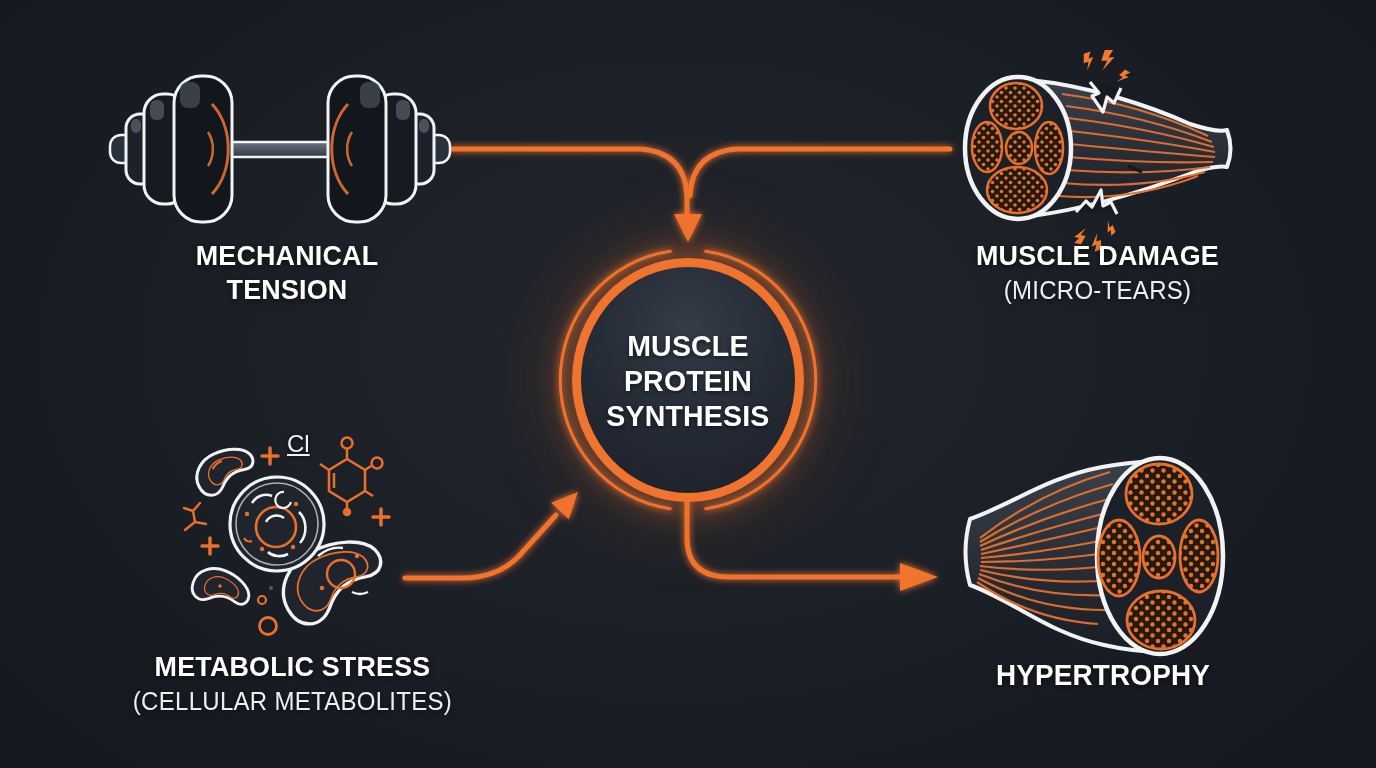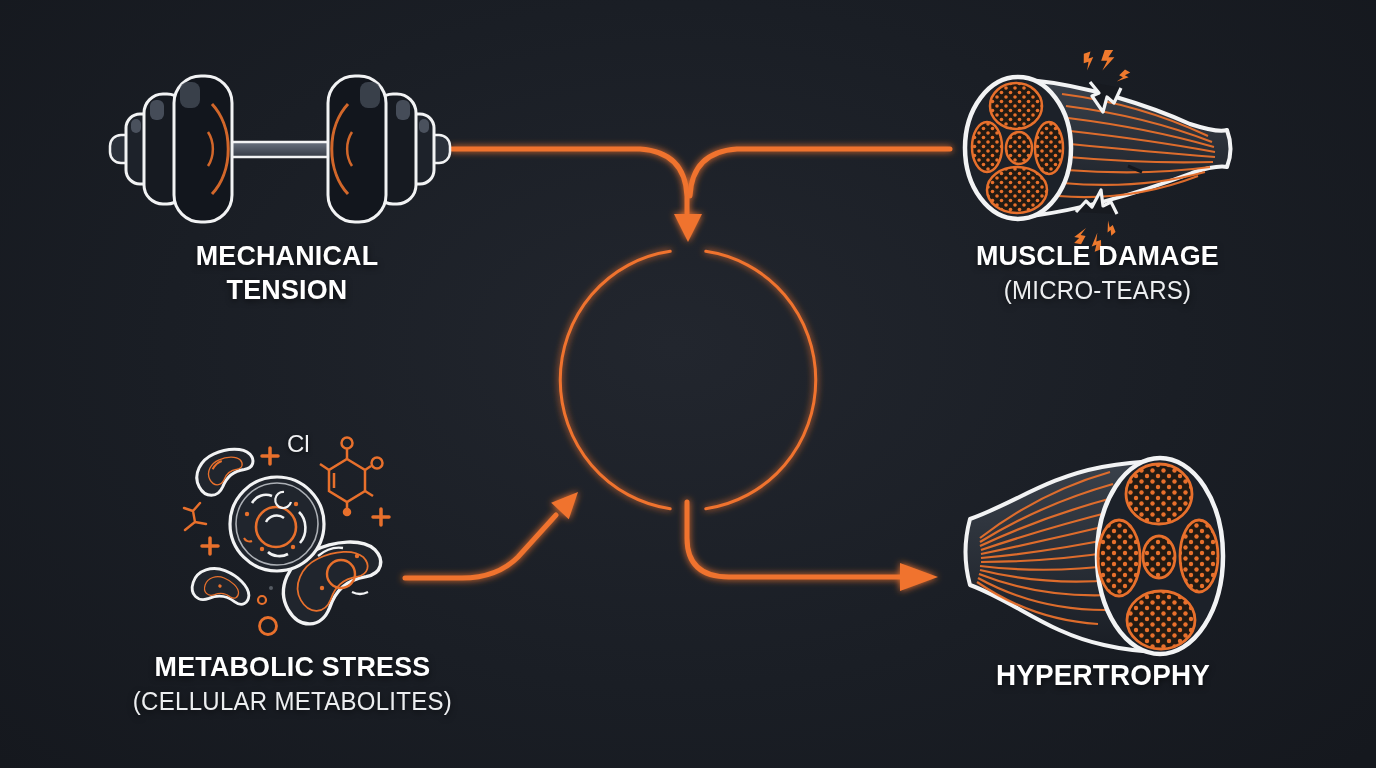--- a/index.html
+++ b/index.html
@@ -229,35 +229,42 @@
     <g stroke="#e8702c" stroke-width="2.4" fill="none" stroke-linecap="round">
       <path d="M185,530 L195,522 L193,511 M195,522 L206,524 M193,511 L184,508 M193,511 L200,503"></path>
     </g>
 
     <circle cx="262" cy="600" r="4" fill="none" stroke="#e8702c" stroke-width="2.2"></circle>
     <circle cx="268" cy="626" r="8.5" fill="none" stroke="#e8702c" stroke-width="2.8"></circle>
     <circle cx="271" cy="588" r="2" fill="#555b63"></circle>
   </g>
 </svg>
 
+<div class="mps-circle">
+  <div class="mps-text">
+    <div>MUSCLE</div>
+    <div>PROTEIN</div>
+    <div>SYNTHESIS</div>
+  </div>
+</div>
 
 <div class="label" style="left:122px;top:239px;width:330px;">
   <div class="main">MECHANICAL</div>
   <div class="main">TENSION</div>
 </div>
 
 <div class="label" style="left:930px;top:239px;width:335px;">
   <div class="main">MUSCLE DAMAGE</div>
   <div class="sub">(MICRO-TEARS)</div>
 </div>
 
 <div class="label" style="left:115px;top:650px;width:355px;">
   <div class="main">METABOLIC STRESS</div>
   <div class="sub">(CELLULAR METABOLITES)</div>
 </div>
 
 <div class="label" style="left:938px;top:658px;width:330px;">
   <div class="main" style="font-size:29px;">HYPERTROPHY</div>
 </div>
 
-<div class="chem-label" style="left:287px;top:430px;">Cl</div>
+<div class="chem-label" style="left:287px;top:430px;text-decoration:underline;">Cl</div>
 
 </div>
 
 </body></html>

